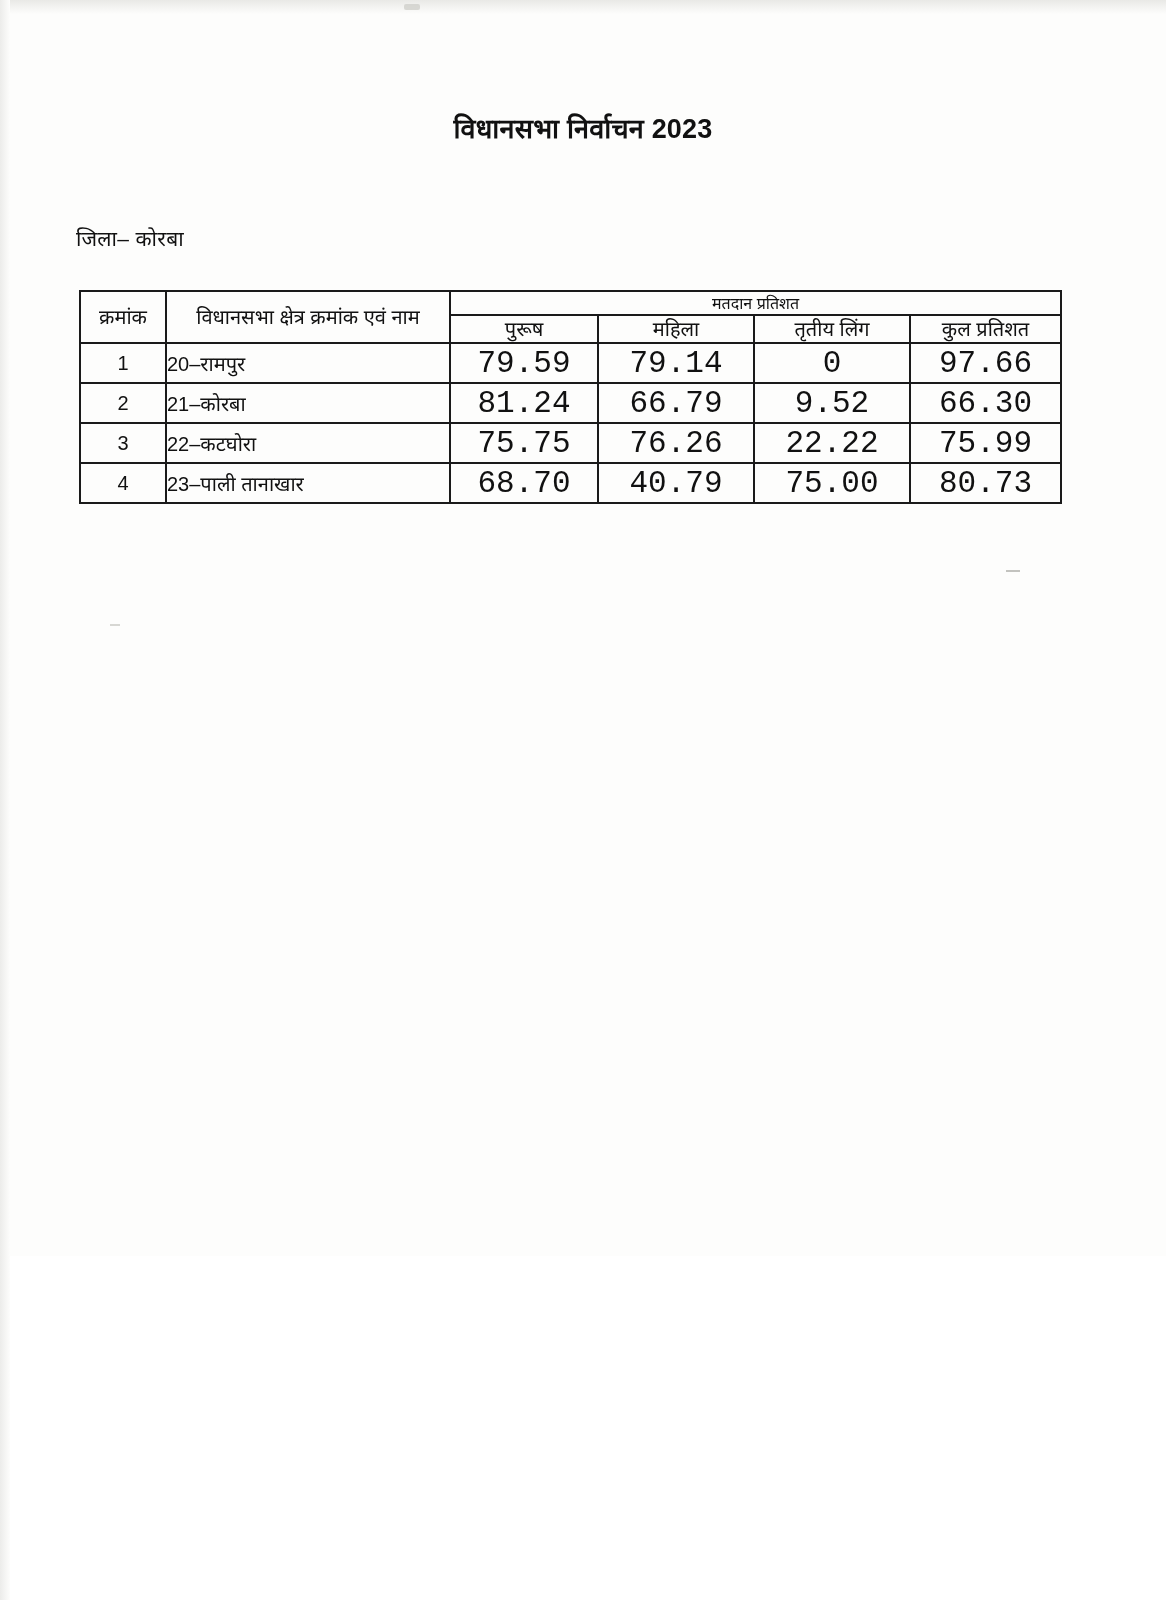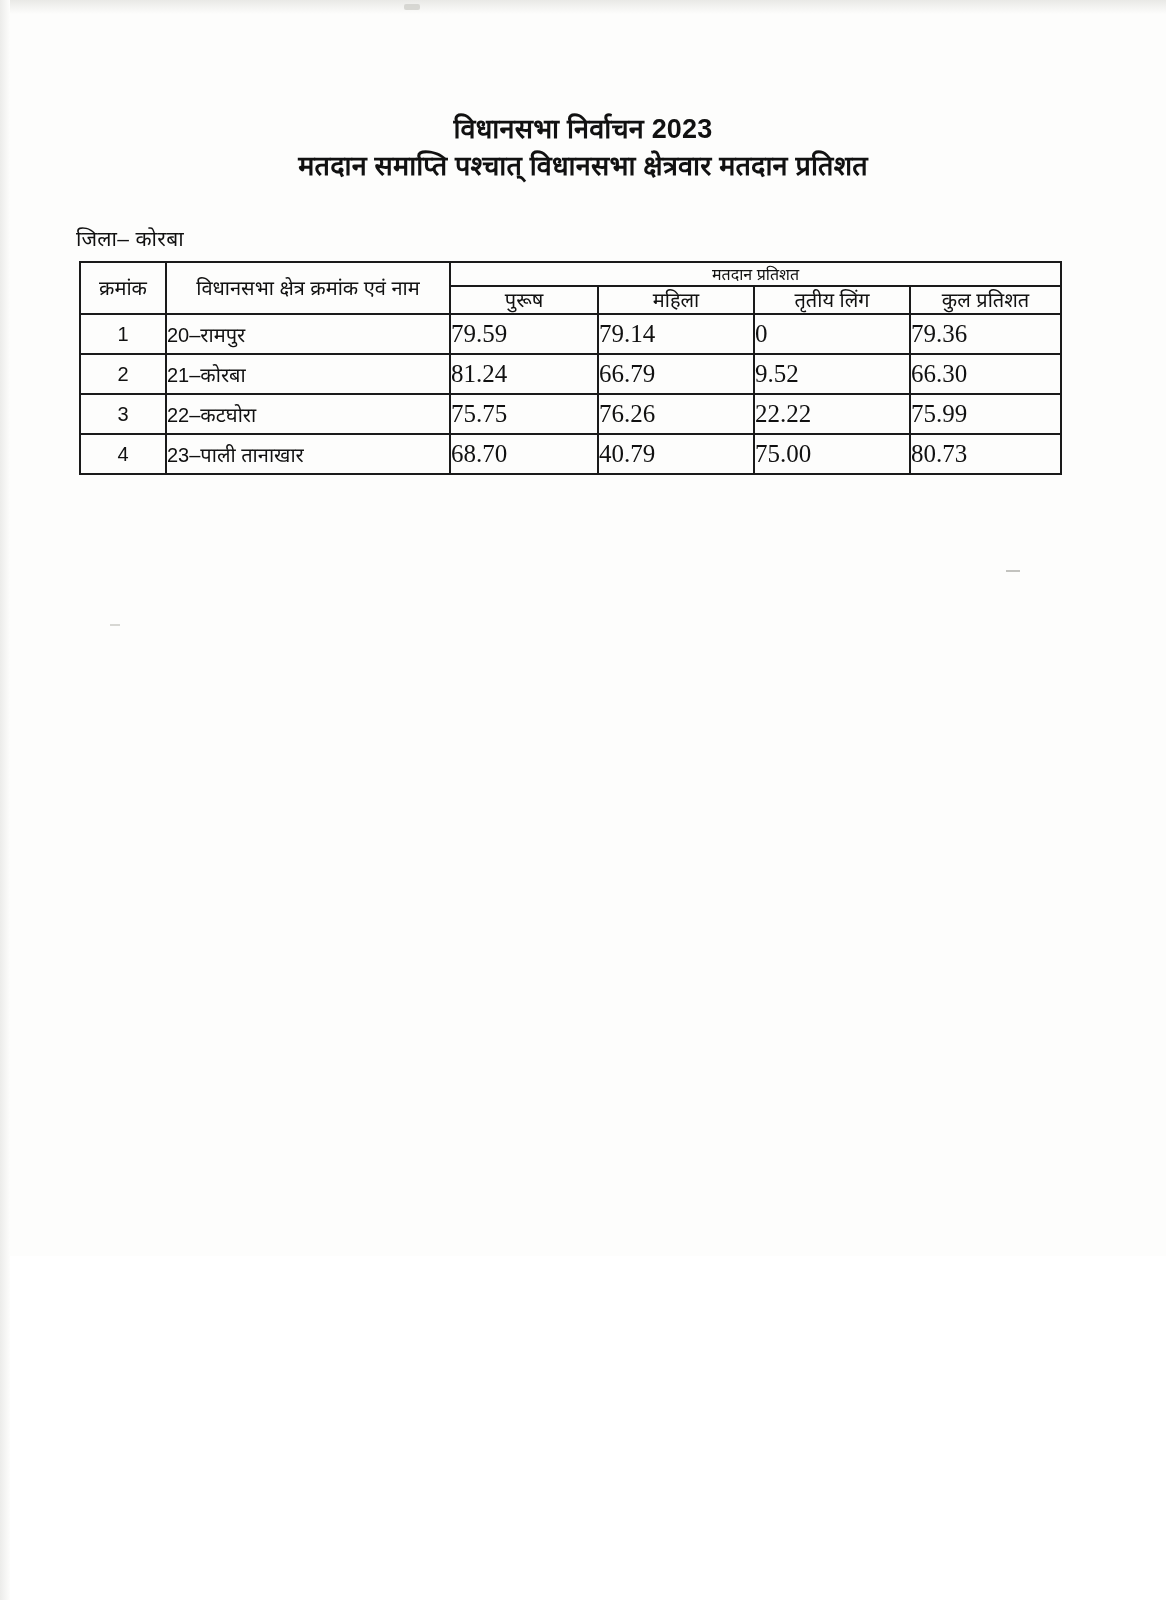--- a/index.html
+++ b/index.html
@@ -75,21 +75,21 @@
   .district-line {
     position: absolute;
     left: 76px; top: 224px;
     font-size: 21px;
     letter-spacing: .3px;
   }
 
   table.vote-table {
     position: absolute;
     left: 79px;
-    top: 261px;
+    top: 290px;
     width: 981px;
     border-collapse: collapse;
     table-layout: fixed;
     padding-left: 36px;
   }
   table.vote-table td, table.vote-table th {
     border: 2px solid #1a1a1a;
     padding: 0;
     font-weight: normal;
   }
@@ -121,41 +121,40 @@
     vertical-align: middle;
   }
   td.cell-name {
     text-align: left;
     font-size: 20px;
     padding-left: 9px;
     vertical-align: middle;
     margin-top: 24px;
   }
   td.cell-num {
-    text-align: left;
-    font-size: 25px;
-    vertical-align: middle;
-    font-family: Liberation Serif, serif;
+    text-align: center;
+    font-size: 31px;
+    vertical-align: middle;
+    font-family: Liberation Mono, monospace;
   }
   tr.data-row { height: 40px; }
 </style>
 </head>
 <body>
 
 <div class="page">
 
   <div class="scan-edge-top"></div>
   <div class="scan-edge-left"></div>
   <div class="scan-mark-a"></div>
   <div class="scan-mark-b"></div>
   <div class="scan-mark-c"></div>
 
   <div class="title-block">
     <div class="title-line1">विधानसभा निर्वाचन 2023</div>
-    <div class="title-line2">मतदान समाप्ति पश्चात् विधानसभा क्षेत्रवार मतदान प्रतिशत</div>
   </div>
 
   <div class="district-line">जिला– कोरबा</div>
 
   <table class="vote-table">
     <colgroup>
       <col class="col-sn">
       <col class="col-name">
       <col class="col-male">
       <col class="col-female">
@@ -175,21 +174,21 @@
         <th class="th-cell">कुल प्रतिशत</th>
       </tr>
     </thead>
     <tbody>
       <tr class="data-row">
         <td class="cell-sn">1</td>
         <td class="cell-name">20–रामपुर</td>
         <td class="cell-num">79.59</td>
         <td class="cell-num">79.14</td>
         <td class="cell-num">0</td>
-        <td class="cell-num">79.36</td>
+        <td class="cell-num">97.66</td>
       </tr>
       <tr class="data-row">
         <td class="cell-sn">2</td>
         <td class="cell-name">21–कोरबा</td>
         <td class="cell-num">81.24</td>
         <td class="cell-num">66.79</td>
         <td class="cell-num">9.52</td>
         <td class="cell-num">66.30</td>
       </tr>
       <tr class="data-row">

